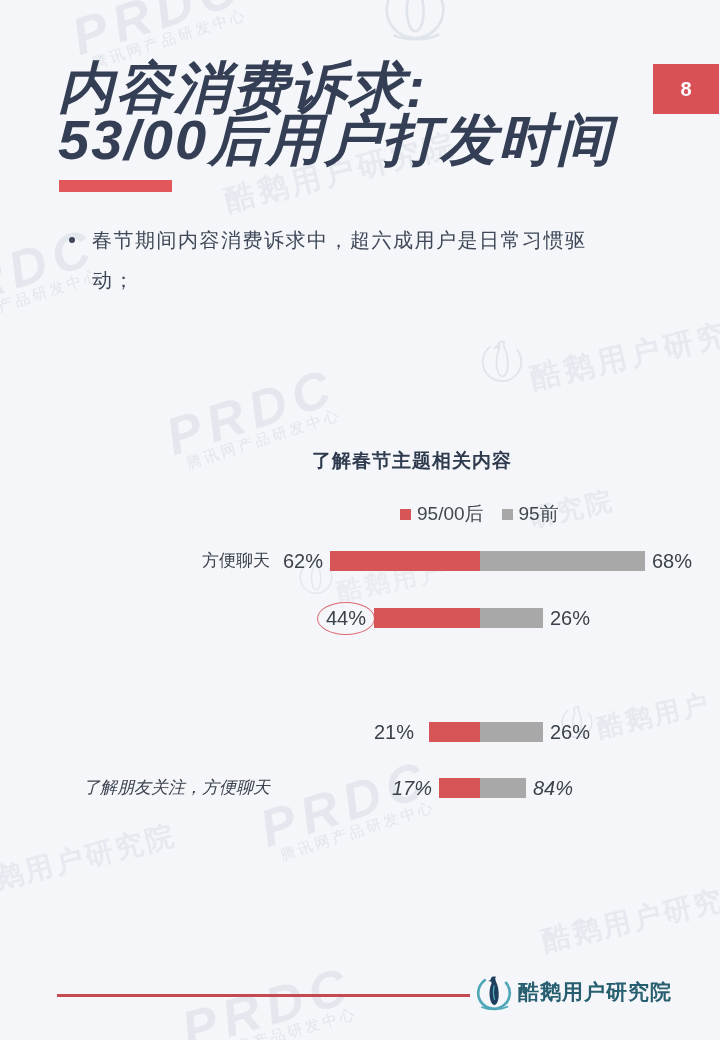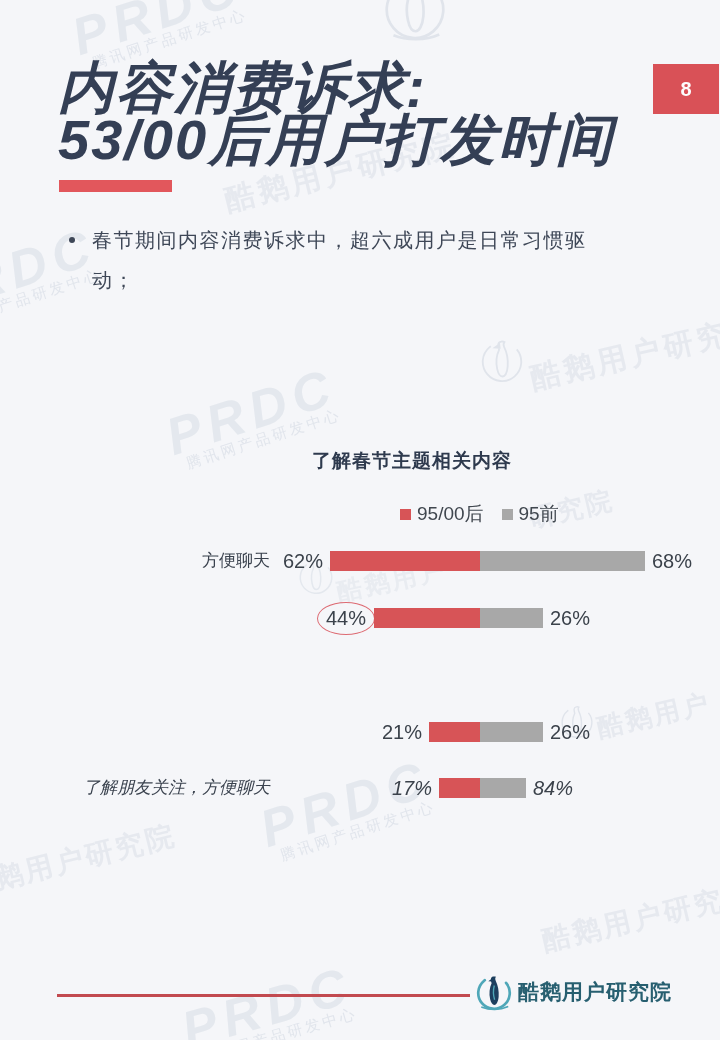--- a/index.html
+++ b/index.html
@@ -136,21 +136,21 @@
         <span class="bar" style="left:480px;width:165px;background:#a8a8a8"></span>
         <span class="val" style="left:652px">68%</span>
       </div>
       <div class="crow" style="top: 605px;">
         <span class="val circ" style="right:345px">44%</span>
         <span class="bar" style="left:374px;width:106px;background:#d75457"></span>
         <span class="bar" style="left:480px;width:63px;background:#a8a8a8"></span>
         <span class="val" style="left:550px">26%</span>
       </div>
       <div class="crow" style="top: 719px;">
-        <span class="val" style="right:298px">21%</span>
+        <span class="val" style="right:306px">21%</span>
         <span class="bar" style="left:429px;width:51px;background:#d75457"></span>
         <span class="bar" style="left:480px;width:63px;background:#a8a8a8"></span>
         <span class="val" style="left:550px">26%</span>
       </div>
       <div class="crow" style="top: 775px; font-style: italic;">
         <span class="cat">了解朋友关注，方便聊天</span>
         <span class="val" style="right:288px">17%</span>
         <span class="bar" style="left:439px;width:41px;background:#d75457"></span>
         <span class="bar" style="left:480px;width:46px;background:#a8a8a8"></span>
         <span class="val" style="left:533px">84%</span>

